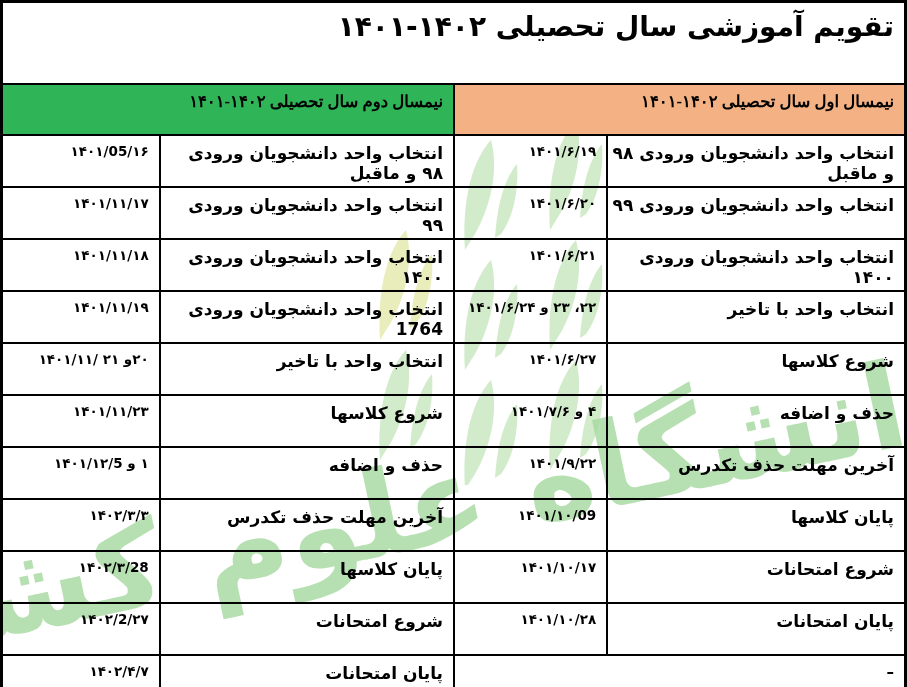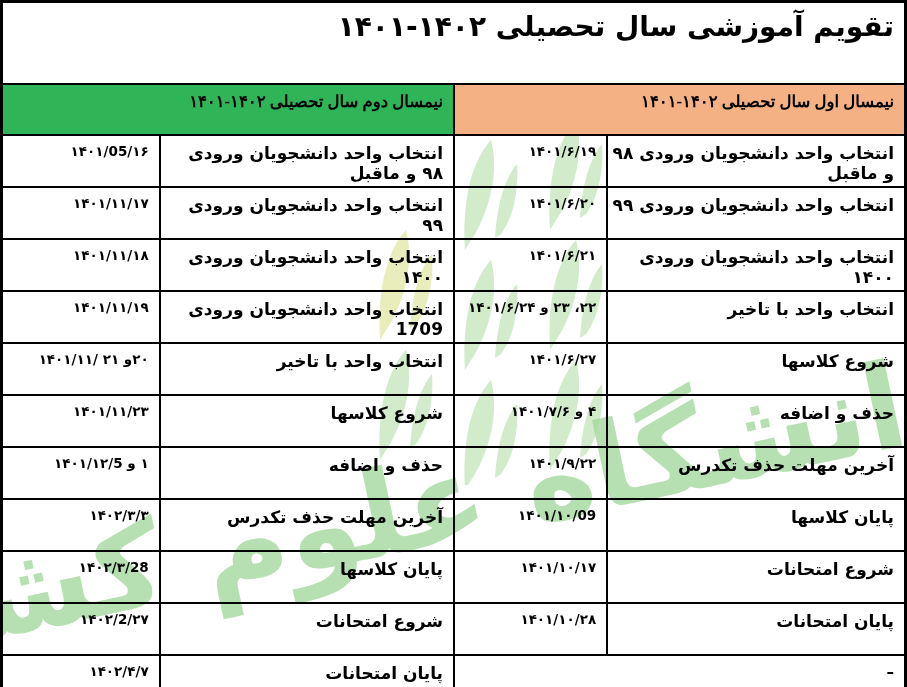--- a/index.html
+++ b/index.html
@@ -98,21 +98,21 @@
       </tr>
       <tr class="body-row">
         <td class="event">انتخاب واحد دانشجویان ورودی ۱۴۰۰</td>
         <td class="date">۱۴۰۱/۶/۲۱</td>
         <td class="event">انتخاب واحد دانشجویان ورودی ۱۴۰۰</td>
         <td class="date">۱۴۰۱/۱۱/۱۸</td>
       </tr>
       <tr class="body-row">
         <td class="event">انتخاب واحد با تاخیر</td>
         <td class="date">۲۲، ۲۳ و ۱۴۰۱/۶/۲۴</td>
-        <td class="event">انتخاب واحد دانشجویان ورودی 1709</td>
+        <td class="event">انتخاب واحد دانشجویان ورودی 1764</td>
         <td class="date">۱۴۰۱/۱۱/۱۹</td>
       </tr>
       <tr class="body-row">
         <td class="event">شروع کلاسها</td>
         <td class="date">۱۴۰۱/۶/۲۷</td>
         <td class="event">انتخاب واحد با تاخیر</td>
         <td class="date">۲۰و ۲۱ /۱۴۰۱/۱۱</td>
       </tr>
       <tr class="body-row">
         <td class="event">حذف و اضافه</td>

